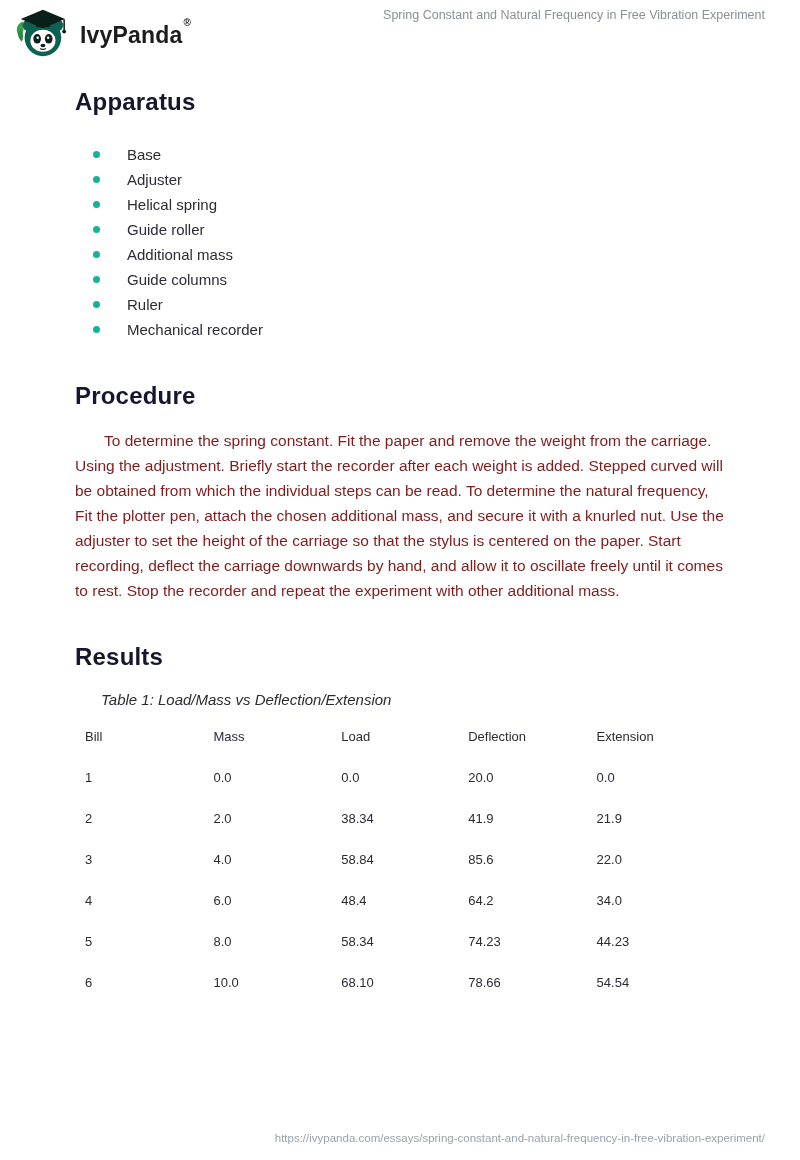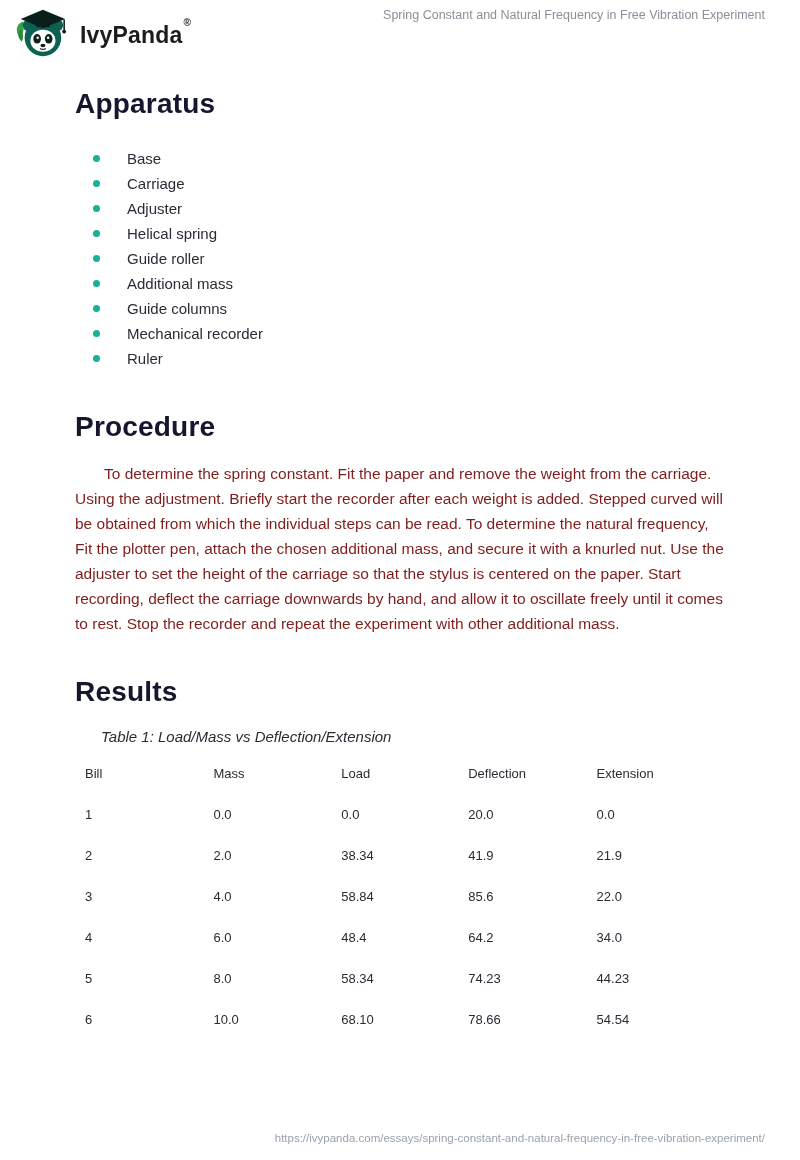--- a/index.html
+++ b/index.html
@@ -19,21 +19,21 @@
     height:62px;
   }
   .brand { display:flex; align-items:center; gap:12px; cursor:pointer; }
   .brand-name { font-size:23px; font-weight:700; color:#1c1c1c; letter-spacing:.2px; }
   .reg-mark { font-size:10px; color:#1c1c1c; vertical-align:super; position:relative; top:-8px; margin-left:1px; }
   .doc-title { margin-left:auto; font-size:12.5px; color:#8a8f98; }
 
   
   .content { padding:0 75px; }
   h1.section-heading {
-    font-size:28px;
+    font-size:24px;
     font-weight:700;
     color:#16162e;
     letter-spacing:.2px;
     margin:26px 0 18px;
   }
   h1.mt { margin-top:40px; }
 
   ul.apparatus-list { list-style:none; margin:26px 0 4px; }
   ul.apparatus-list li {
     display:flex;
@@ -131,49 +131,45 @@
 
   <h1 class="section-heading">Apparatus</h1>
 
   <ul class="apparatus-list">
     <li>
         <span class="bullet"></span>
         <span>Base</span>
       </li>
     <li>
         <span class="bullet"></span>
-        <span>Carriage</span>
-      </li>
-    <li>
-        <span class="bullet"></span>
         <span>Adjuster</span>
       </li>
     <li>
         <span class="bullet"></span>
         <span>Helical spring</span>
       </li>
     <li>
         <span class="bullet"></span>
         <span>Guide roller</span>
       </li>
     <li>
         <span class="bullet"></span>
         <span>Additional mass</span>
       </li>
     <li>
         <span class="bullet"></span>
         <span>Guide columns</span>
       </li>
     <li>
         <span class="bullet"></span>
+        <span>Ruler</span>
+      </li>
+    <li>
+        <span class="bullet"></span>
         <span>Mechanical recorder</span>
-      </li>
-    <li>
-        <span class="bullet"></span>
-        <span>Ruler</span>
       </li>
   </ul>
 
   <h1 class="section-heading mt">Procedure</h1>
 
   <p class="procedure-text">To determine the spring constant. Fit the paper and remove the weight from the carriage. Using the adjustment. Briefly start the recorder after each weight is added. Stepped curved will be obtained from which the individual steps can be read. To determine the natural frequency, Fit the plotter pen, attach the chosen additional mass, and secure it with a knurled nut. Use the adjuster to set the height of the carriage so that the stylus is centered on the paper. Start recording, deflect the carriage downwards by hand, and allow it to oscillate freely until it comes to rest. Stop the recorder and repeat the experiment with other additional mass.</p>
 
   <h1 class="section-heading mt">Results</h1>
 
   <div class="table-caption">Table 1: Load/Mass vs Deflection/Extension</div>

